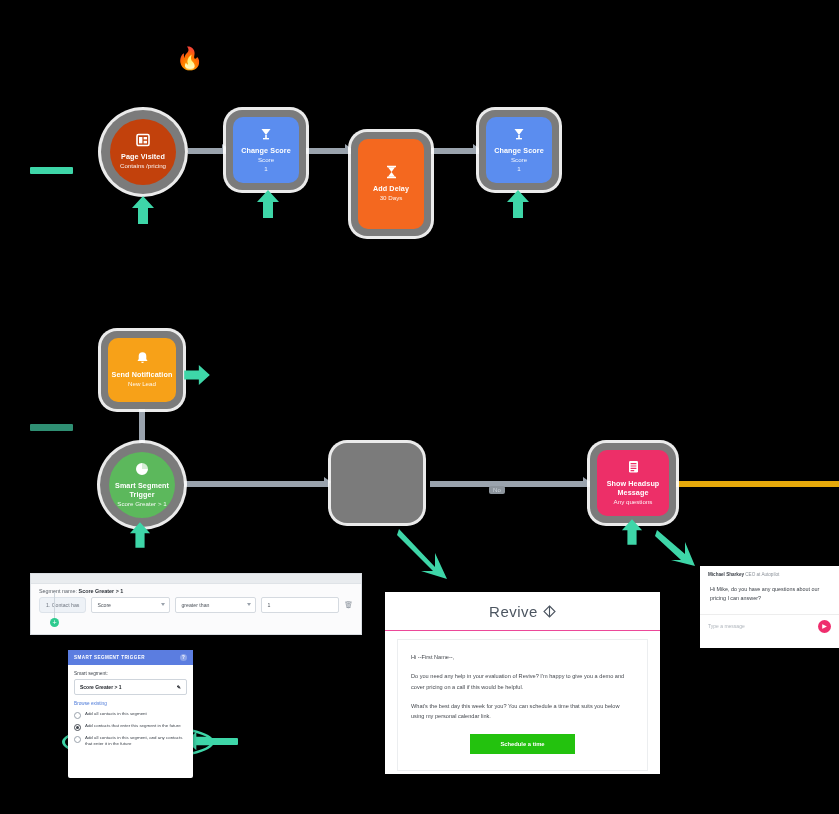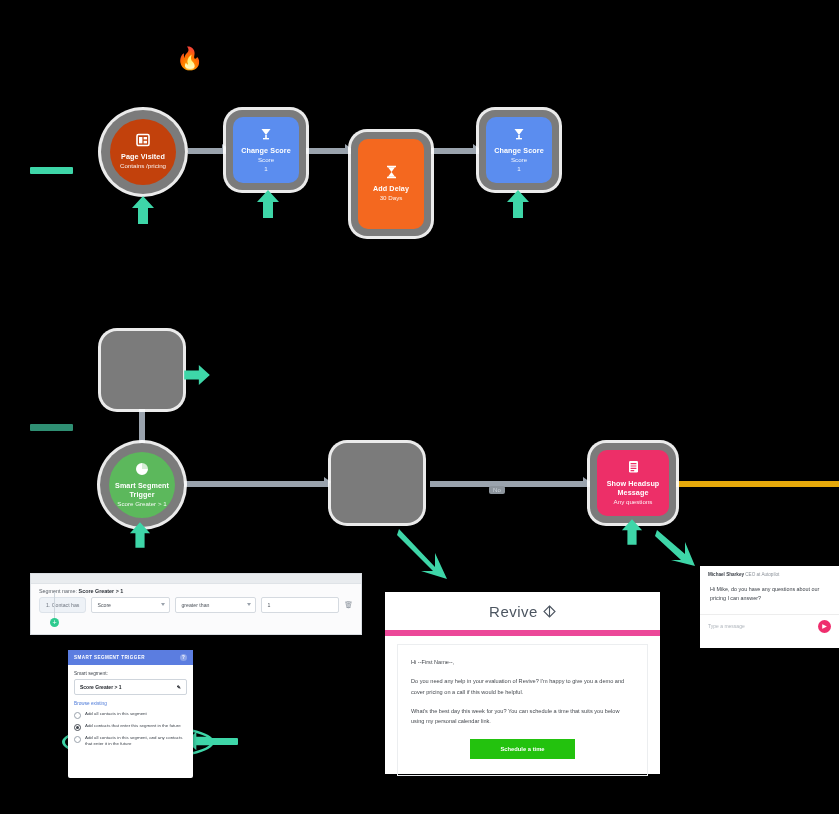--- a/index.html
+++ b/index.html
@@ -80,21 +80,21 @@
   .m-link{font-size:4.7px;color:#4a78d8;margin:6px 0 5px;}
   .m-opt{display:flex;gap:4px;font-size:4.4px;color:#3f454d;line-height:1.45;margin-bottom:4px;}
   .radio{flex:0 0 auto;width:5px;height:5px;border:1px solid #9aa2ac;border-radius:50%;
        margin-top:1px;position:relative;background:#fff;}
   .radio.on{border-color:#4a4f57;}
   .radio.on:after{content:"";position:absolute;inset:1px;border-radius:50%;background:#3f454d;}
 
   
   #email-preview{left:385px;top:592px;width:275px;height:182px;}
   #email-preview .e-head{height:38px;display:flex;align-items:center;justify-content:center;
-       border-bottom:6px solid #ec4899;}
+       border-bottom:1px solid #ec4899;}
   .brand{font-size:15px;color:#4c5560;letter-spacing:.5px;display:flex;align-items:center;gap:5px;}
   #email-preview .e-body{margin:8px 12px;border:1px solid #eceef0;padding:12px 13px;}
   .e-p{font-size:5.6px;color:#45494f;line-height:1.85;margin:0 0 9px;}
   .cta{display:block;margin:12px auto 4px;width:105px;background:#23c20e;color:#fff;
        font-size:5.8px;font-weight:700;text-align:center;padding:7px 0;border:0;}
 
   
   #chat-widget{left:700px;top:566px;width:139px;height:82px;}
   #chat-widget .c-head{font-size:4.6px;color:#8b9199;padding:6px 8px 4px;}
   #chat-widget .c-head b{color:#3c4149;}
@@ -208,20 +208,30 @@
   <div class="wire v" style="left:139px;top:404px;height:48px;"></div>
   <div class="wire" style="left:184px;top:481px;width:145px;"></div>
   <div class="arrowhead" style="left:324px;top:477px;"></div>
   <div class="wire" style="left:430px;top:481px;width:160px;"></div>
   <div class="arrowhead" style="left:583px;top:477px;"></div>
   <div class="wire-label" style="left:489px;top:486px;">No</div>
   <div class="wire gold" style="left:676px;top:481px;width:163px;"></div>
 
   <div class="node sq" id="n-send-notification" style="left:101px;top:331px;width:82px;height:78px;">
     <div class="shell"></div>
+    <div class="face" style="background:#f7a118;">
+      <span class="n-icon">
+        <svg width="13" height="14" viewBox="0 0 13 14">
+            <path d="M6.5 1.2a3.8 3.8 0 0 1 3.8 3.8v3l1.2 2H1.5l1.2-2v-3a3.8 3.8 0 0 1 3.8-3.8z" fill="#fff"></path>
+        <path d="M5.2 10.8a1.3 1.3 0 0 0 2.6 0z" fill="#fff"></path>
+          </svg>
+      </span>
+      <span class="n-title">Send Notification</span>
+      <span class="n-sub">New Lead</span>
+    </div>
   </div>
   <div class="gr-up" style="left:186px;top:362px;transform:rotate(90deg);">
     <svg width="22" height="26" viewBox="0 0 24 28">
         <path d="M12 0 L23 12 H17 V28 H7 V12 H1 Z" fill="#3ed6a8"></path>
       </svg>
   </div>
 
   <div class="node ci" id="n-smart-segment" style="left:100px;top:443px;width:84px;height:84px;">
     <div class="shell"></div>
     <div class="face" style="background:#5cb85c;">

